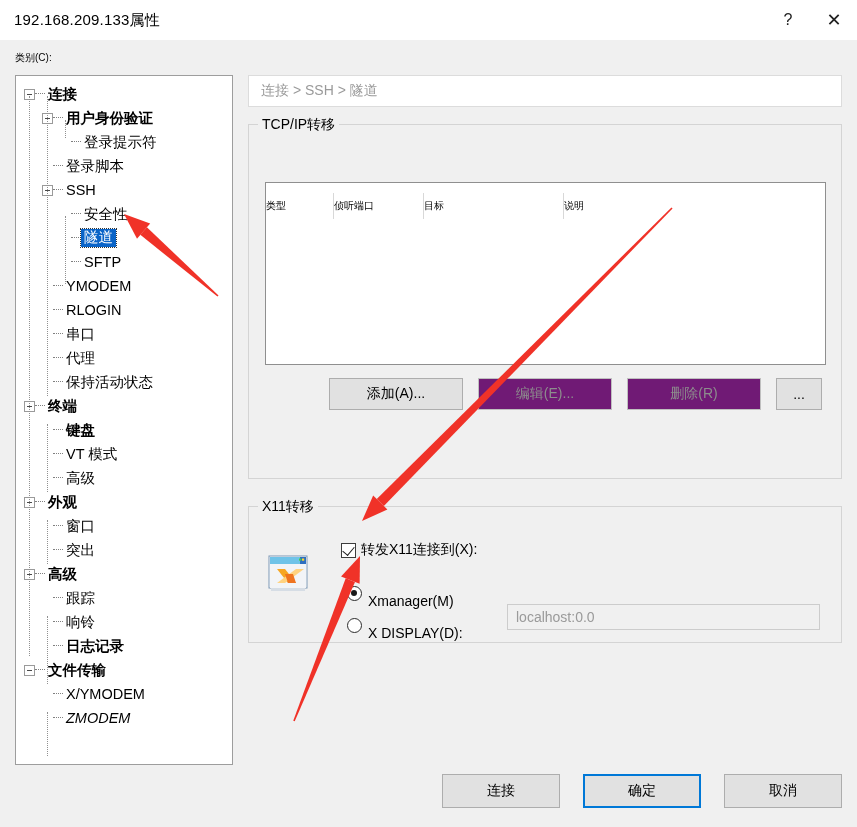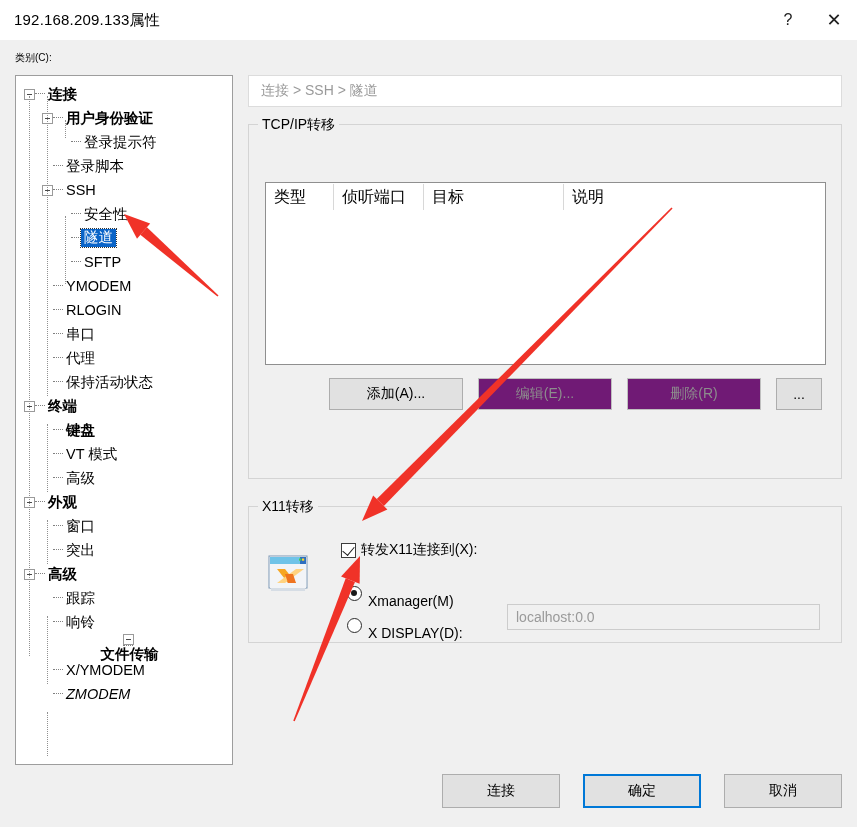--- a/index.html
+++ b/index.html
@@ -197,29 +197,28 @@
     background: #ffffff;
     border: 1px solid #8f8f8f;
     box-sizing: border-box;
   }
   .table-head {
     height: 28px;
     display: flex;
     position: relative;
   }
   .th {
-    font-size: 16px;
+    font-size: 10px;
     color: #000;
     display: flex;
     align-items: center;
-    padding-left: 8px;
     box-sizing: border-box;
     border-right: 1px solid #d8d8d8;
     height: 26px;
-    margin-top: 1px;
+    margin-top: 10px;
   }
   .th:last-child { border-right: none; }
   .table-body { height: 153px; background: #fff; }
 
   .btn-row {
     position: absolute;
     left: 80px;
     top: 253px;
     display: flex;
     gap: 15px;
@@ -483,21 +482,26 @@
         <div class="tree-row" style="padding-left: 26px;">
           <span class="spacer-exp"></span>
           <span class="connector"></span>
           <span class="tree-label">跟踪</span>
         </div>
         <div class="tree-row" style="padding-left: 26px;">
           <span class="spacer-exp"></span>
           <span class="connector"></span>
           <span class="tree-label">响铃</span>
         </div>
-        <div class="tree-row" style="padding-left: 8px; flex-direction: column;">
+        <div class="tree-row" style="padding-left: 26px;">
+          <span class="spacer-exp"></span>
+          <span class="connector"></span>
+          <span class="tree-label bold">日志记录</span>
+        </div>
+        <div class="tree-row" style="padding-left: 8px;">
           <span class="expander"></span>
           <span class="connector"></span>
           <span class="tree-label bold">文件传输</span>
         </div>
         <div class="tree-row" style="padding-left: 26px;">
           <span class="spacer-exp"></span>
           <span class="connector"></span>
           <span class="tree-label">X/YMODEM</span>
         </div>
         <div class="tree-row" style="padding-left: 26px; font-style: italic;">

